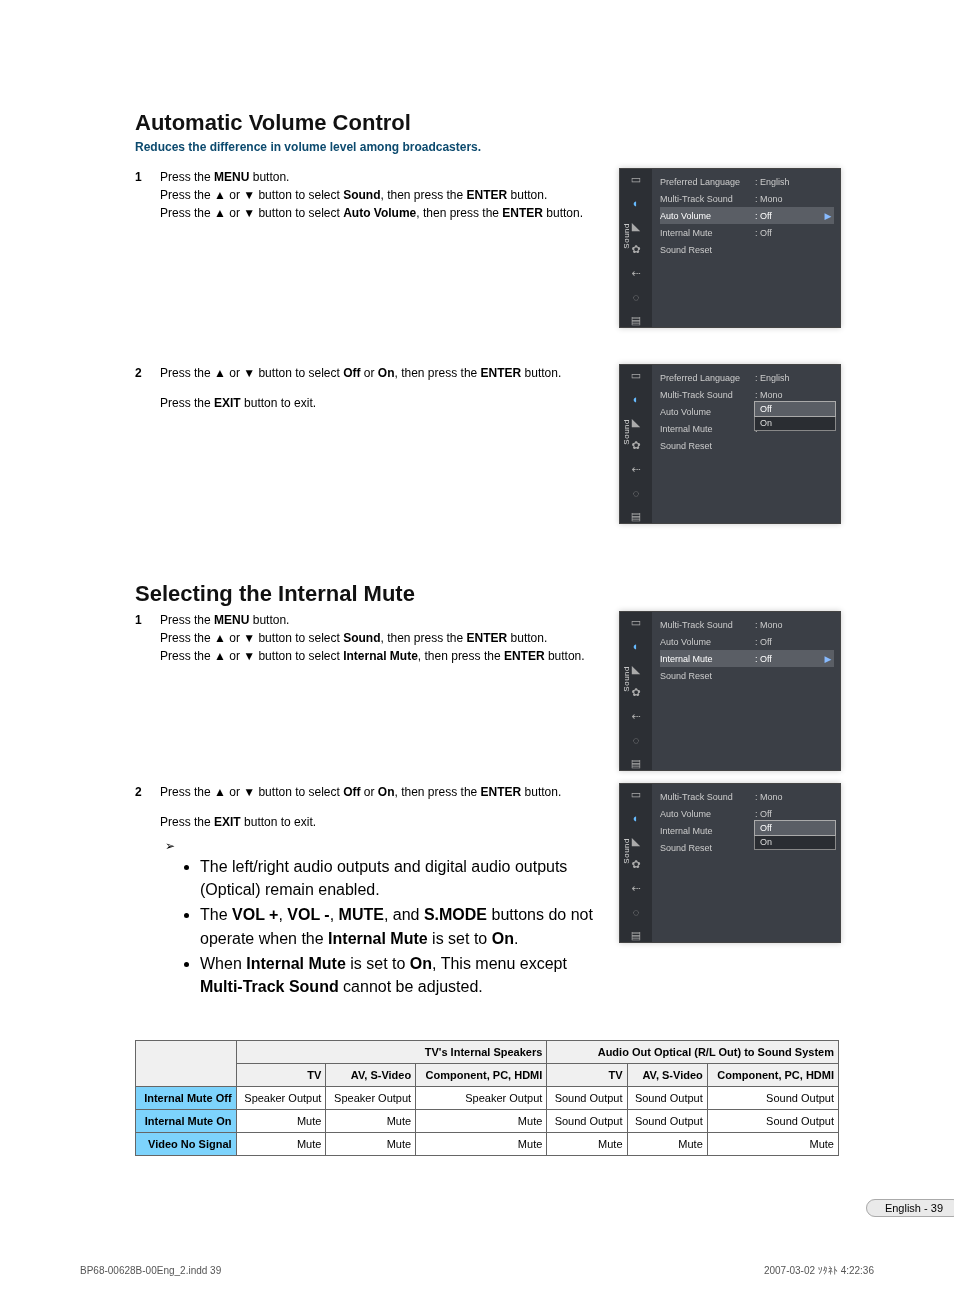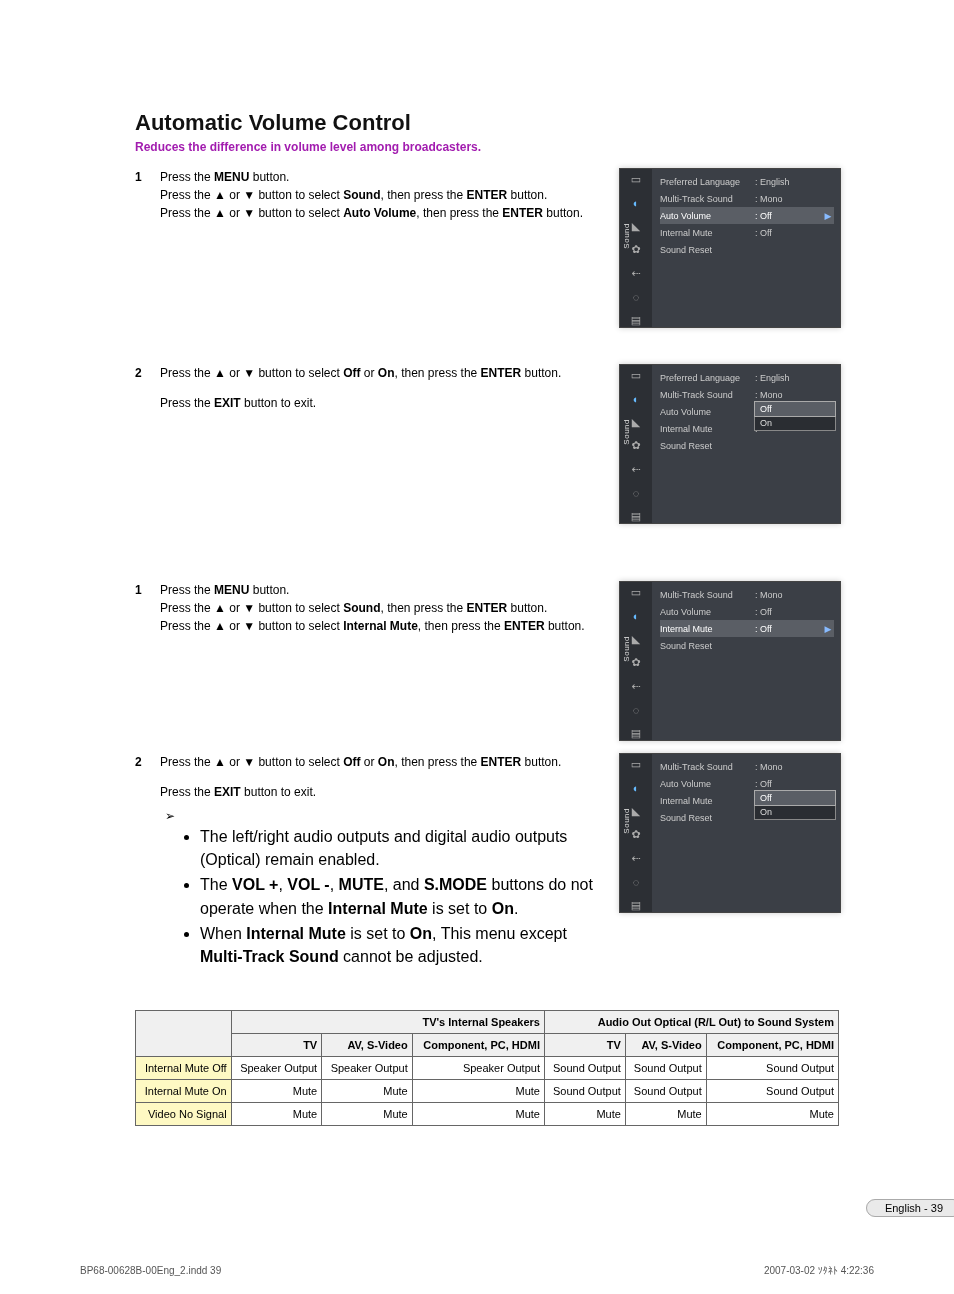--- a/index.html
+++ b/index.html
@@ -1,18 +1,18 @@
 <!DOCTYPE html>
 <html><head>
 <meta charset="utf-8">
 <style>
 html,body{margin:0;padding:0;background:#fff;font-family:Arial,Helvetica,sans-serif;color:#000}
 .page{width:954px;height:1294px;position:relative;margin:0 auto;box-sizing:border-box;padding:110px 115px 0 135px}
 h2{font-size:22px;font-weight:bold;margin:0 0 4px 0;color:#111}
-.desc{font-size:12px;font-weight:bold;color:#a21caf;margin:0 0 14px 0}
+.desc{font-size:12px;font-weight:bold;color:#0c4a6e;margin:0 0 14px 0}
 .step{display:flex;font-size:12px;line-height:1.5;color:#000;margin:0 0 6px 0}
 .step-num{width:25px;font-weight:bold;flex:none}
 .step-body{flex:1}
 .extra-sub{padding-left:25px;font-size:12px;line-height:1.5;margin:12px 0 6px 0}
 .note-block{padding-left:30px;font-size:12px;line-height:1.5}
 .note-arrow{display:inline-block;width:18px;text-align:left}
 ul.bullets{margin:0;padding-left:35px}
 ul.bullets li{list-style:disc;margin:0 0 2px 0;font-size:16px;line-height:1.45}
 .row{display:flex;align-items:flex-start}
 .leftcol{flex:1;padding-right:20px}
@@ -30,21 +30,21 @@
 .osd-row .arrow{width:12px;text-align:center;color:#8bf}
 .osd-row.sel{background:#5a5e65}
 .osd-row.sel .lbl,.osd-row.sel .val{color:#fff}
 .osd-popup{position:absolute;right:4px;width:80px;background:#2a2d32;border:1px solid #888;font-size:9px;color:#ddd}
 .osd-popup .opt{padding:2px 5px}
 .osd-popup .opt.sel{background:#5a5e65;color:#fff;border:1px solid #aaa;margin:-1px}
 
 table.mute-table{width:100%;border-collapse:collapse;margin-top:40px;font-size:11px}
 table.mute-table th,table.mute-table td{border:1px solid #666;padding:5px 4px;text-align:right}
 table.mute-table th{background:#f0f0f0;font-weight:bold}
-table.mute-table td.rowhead{font-weight:normal;background:#fef9c3}
+table.mute-table td.rowhead{font-weight:bold;background:#7dd3fc}
 
 .pagefoot{position:absolute;bottom:80px;left:8px;width:100%;text-align:right;font-size:11px}
 .pagefoot span{background:#eaeaea;border:1px solid #aaa;border-radius:12px;padding:2px 18px}
 .printfoot{position:absolute;bottom:18px;left:80px;right:80px;display:flex;justify-content:space-between;font-size:10px;color:#555}
 .section-gap{height:24px}
 .section2{margin-top:45px}
 </style>
 </head>
 <body>
 
@@ -151,20 +151,21 @@
       </div>
       <div class="osd-popup" style="top:36px">
         <div class="opt sel">Off</div>
         <div class="opt">On</div>
       </div>
     </div>
   </div>
 </div>
 
 <div class="section2">
+<h2>Selecting the Internal Mute</h2>
 
 <div class="row">
   <div class="leftcol">
     <div class="step">
       <div class="step-num">1</div>
       <div class="step-body">
         <span>Press the </span><b>MENU</b><span> button.</span><br>
         <span>Press the ▲ or ▼ button to select </span><b>Sound</b><span>, then press the </span><b>ENTER</b><span> button.</span><br>
         <span>Press the ▲ or ▼ button to select </span><b>Internal Mute</b><span>, then press the </span><b>ENTER</b><span> button.</span>
       </div>

